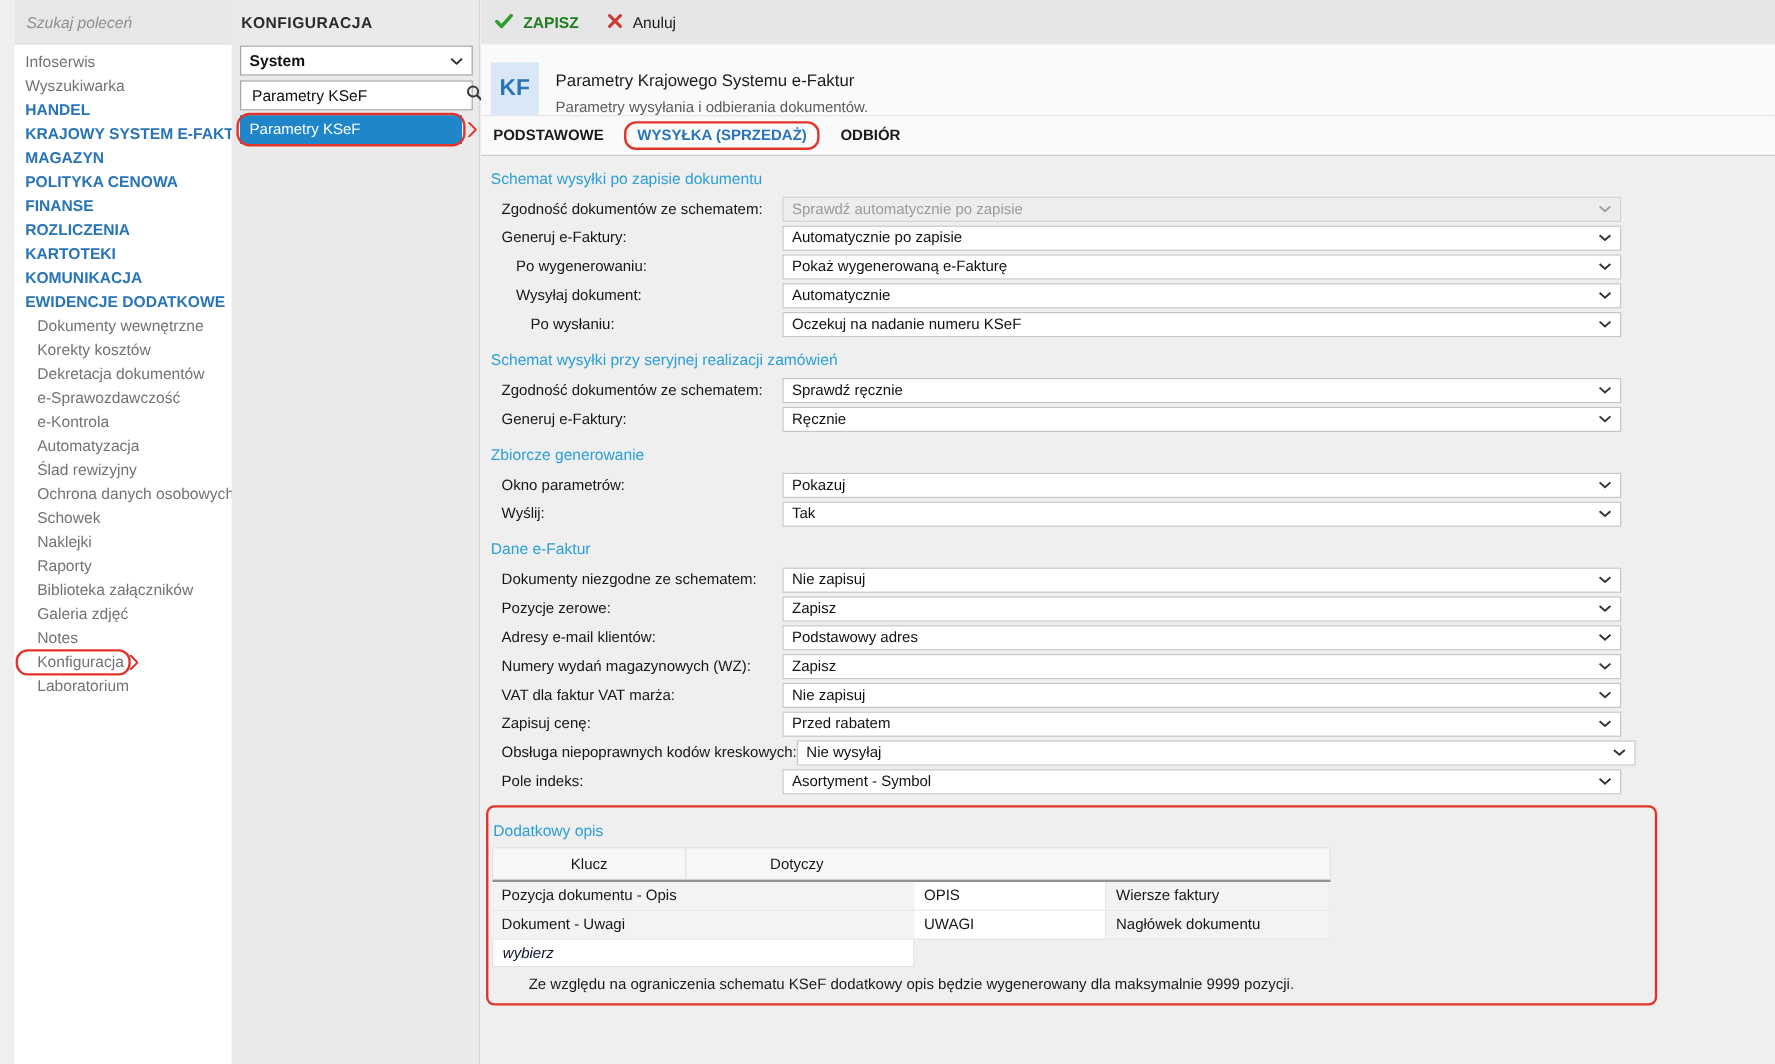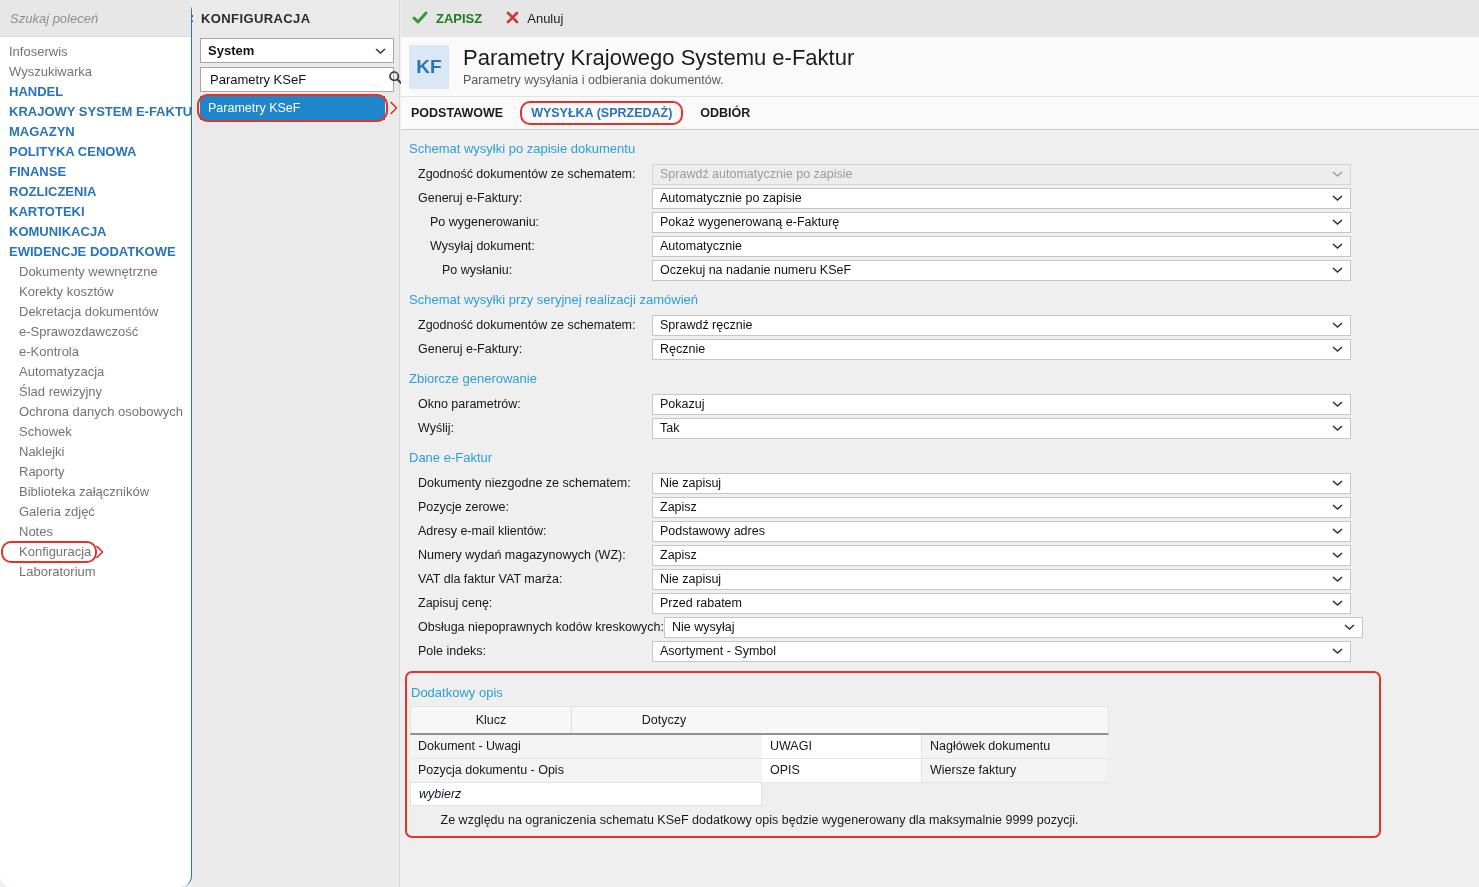--- a/index.html
+++ b/index.html
@@ -1,20 +1,20 @@
 <!DOCTYPE html>
 <html><head>
 <meta charset="utf-8">
 <style>
   html,body{margin:0;padding:0;}
   body{width:1479px;height:887px;overflow:hidden;font-family:"Liberation Sans",sans-serif;background:#efefef;}
   .app{position:absolute;left:0;top:0;width:1479px;height:887px;background:#efefef;}
 
   
-  .sidebar{position:absolute;left:0;top:0;width:192px;height:887px;background:#fff;border-right:1px solid #2e76ad;box-sizing:border-box;border-radius:11px;}
+  .sidebar{position:absolute;left:12px;top:0;width:192px;height:887px;background:#fff;border-right:1px solid #2e76ad;box-sizing:border-box;}
   .search-row{height:37px;background:#e7e7e7;border-bottom:1px solid #dcdcdc;display:flex;align-items:center;padding:0 8px;box-sizing:border-box;}
   .search-row input{flex:1;border:none;background:transparent;outline:none;font-family:"Liberation Sans",sans-serif;font-size:13px;font-style:italic;color:#6f6f6f;}
   .search-row input::placeholder{color:#8f8f8f;font-style:italic;}
   .pin{flex:0 0 auto;display:flex;align-items:center;}
   .nav{padding-top:5px;}
   .nav-item{position:relative;height:20px;line-height:20px;font-size:13px;padding-left:9px;color:#737373;white-space:nowrap;cursor:default;}
   .nav-item.cat{color:#2874b8;font-weight:600;}
   .nav-item.sub{padding-left:19px;}
   .ring{position:absolute;border:2px solid #e2342a;border-radius:10px;pointer-events:none;}
   .tail{position:absolute;width:8px;height:8px;border-top:2.5px solid #e2342a;border-right:2.5px solid #e2342a;transform:rotate(45deg);border-radius:2px;pointer-events:none;}
@@ -30,24 +30,24 @@
   .config-result{position:relative;margin:4px 0 0 7px;width:185px;height:24px;line-height:24px;background:#1f87c9;color:#fff;font-size:12.5px;padding-left:8px;box-sizing:border-box;cursor:default;}
   .result-ring{left:-3px;top:-2px;width:187px;height:24px;border-radius:11px;}
   .result-tail{right:-11px;top:7px;}
 
   
   .main{position:absolute;left:401px;top:0;width:1078px;height:887px;background:#efefef;}
   .toolbar{height:37px;background:#e6e6e6;display:flex;align-items:center;padding-left:11px;gap:24px;}
   .tb-btn{display:flex;align-items:center;gap:8px;font-size:13px;cursor:default;}
   .tb-save{color:#1e7d1e;font-weight:700;}
   .tb-cancel{color:#1a1a1a;}
-  .pagehead{height:60px;background:#fafafa;display:flex;align-items:center;padding-left:8px;border-bottom:1px solid #e3e3e3;box-sizing:border-box;}
+  .pagehead{height:60px;background:#fafafa;display:flex;align-items:flex-end;padding-left:8px;border-bottom:1px solid #e3e3e3;box-sizing:border-box;}
   .kf-tile{width:40px;height:44px;background:#d9e7f6;color:#2874b8;font-weight:700;font-size:19px;display:flex;align-items:center;justify-content:center;}
   .head-text{margin-left:14px;}
-  .head-title{font-size:22px;color:#1a1a1a;line-height:24px;}
+  .head-title{font-size:14px;color:#1a1a1a;line-height:24px;}
   .head-sub{font-size:12.5px;color:#5a5a5a;margin-top:3px;}
   .tabbar{height:33px;background:#fafafa;border-bottom:1px solid #c9c9c9;display:flex;align-items:center;box-sizing:border-box;}
   .tab{font-size:12.5px;font-weight:700;color:#1a1a1a;padding:0 10px;cursor:default;}
   .tab-active-wrap{border:2px solid #e2342a;border-radius:10px;padding:3px 9px;margin:0 7px;}
   .tab-active{color:#2874b8;padding:0;}
 
   
   .form{position:absolute;left:0;top:131px;width:978px;bottom:0;background:#efefef;padding-left:7px;box-sizing:border-box;}
   .section-title{font-size:13px;color:#2b9fd8;margin:10px 0 5px 0;line-height:16px;padding-left:1px;}
   .frow{display:flex;align-items:center;height:24px;}
@@ -390,28 +390,28 @@
       <div class="redbox">
         <div class="section-title">Dodatkowy opis</div>
         <div class="frow-top">
           <div>
             <div class="dtable">
               <div class="dt-head">
                 <div class="dt-hcell c-klucz">Klucz</div>
                 <div class="dt-hcell c-dotyczy">Dotyczy</div>
               </div>
               <div class="dt-row">
+                <div class="dt-cell cell-ro c-dane">Pozycja dokumentu - Opis</div>
+                <div class="dt-cell cell-input c-klucz">OPIS</div>
+                <div class="dt-cell cell-ro c-dotyczy">Wiersze faktury</div>
+              </div>
+              <div class="dt-row">
                 <div class="dt-cell cell-ro c-dane">Dokument - Uwagi</div>
                 <div class="dt-cell cell-input c-klucz">UWAGI</div>
                 <div class="dt-cell cell-ro c-dotyczy">Nagłówek dokumentu</div>
-              </div>
-              <div class="dt-row">
-                <div class="dt-cell cell-ro c-dane">Pozycja dokumentu - Opis</div>
-                <div class="dt-cell cell-input c-klucz">OPIS</div>
-                <div class="dt-cell cell-ro c-dotyczy">Wiersze faktury</div>
               </div>
               <div class="dt-newrow">
                 <div class="dt-cell cell-new c-dane">wybierz</div>
               </div>
             </div>
             <div class="dnote">Ze względu na ograniczenia schematu KSeF dodatkowy opis będzie wygenerowany dla maksymalnie 9999 pozycji.</div>
           </div>
         </div>
       </div>
 

